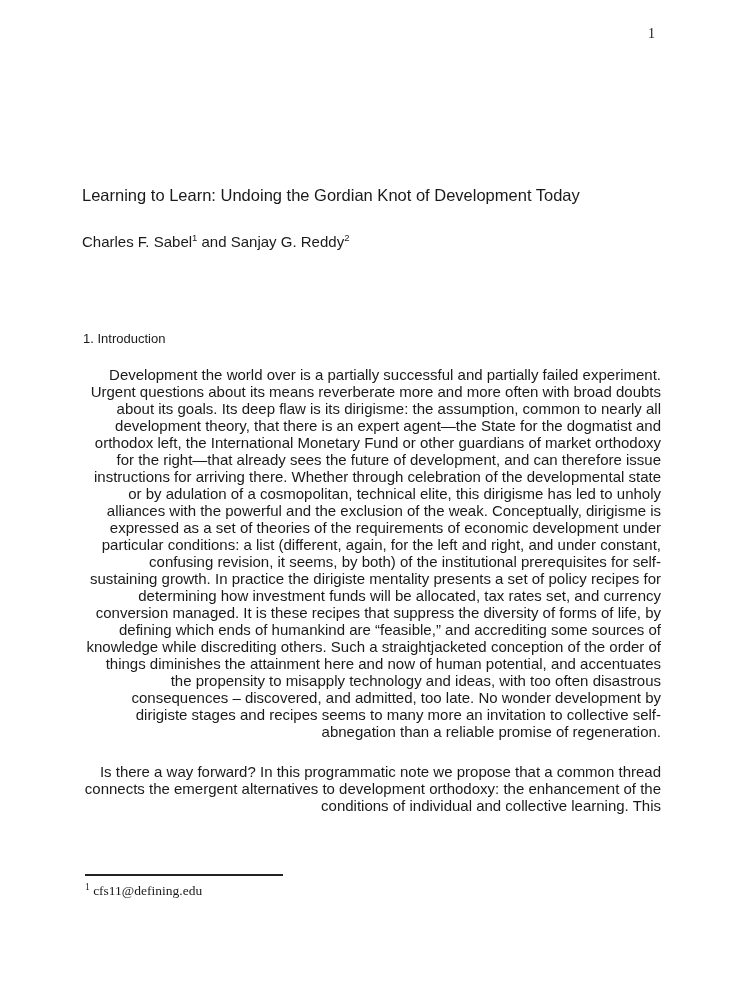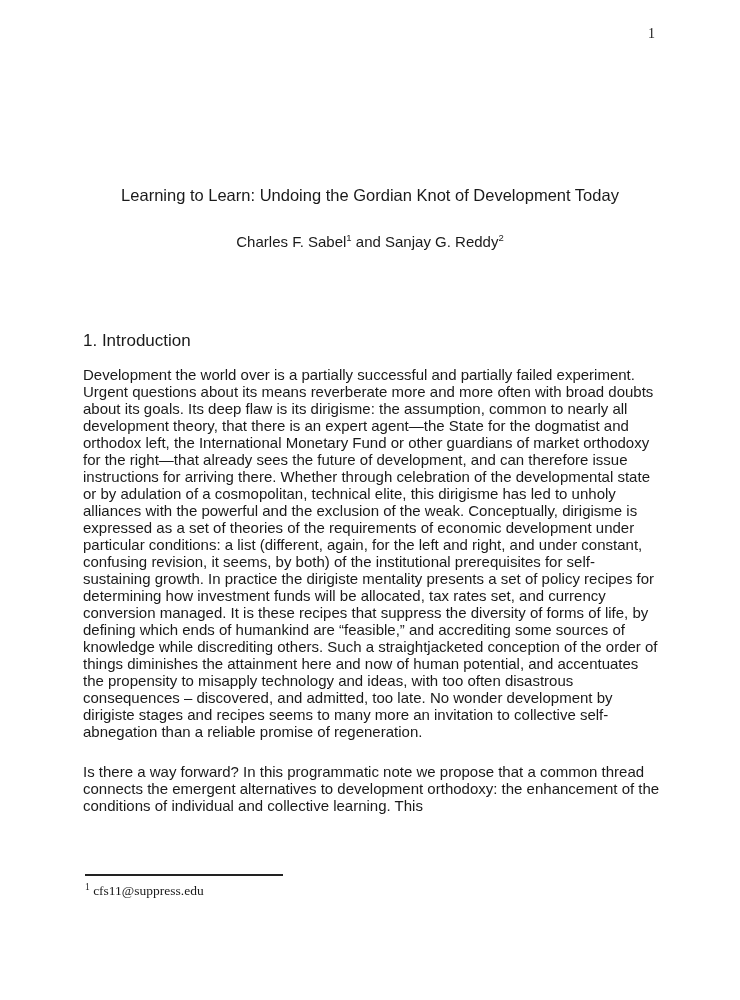--- a/index.html
+++ b/index.html
@@ -22,56 +22,54 @@
     right: 85px;
     font-family: "Liberation Serif", serif;
     font-size: 14px;
     color: #1a1a1a;
   }
   .doc-title {
     position: absolute;
     top: 185px;
     left: 82px;
     width: 576px;
-    text-align: center;
     font-size: 16.5px;
     line-height: 20px;
     color: #1a1a1a;
   }
   .authors {
     position: absolute;
     top: 233px;
     left: 82px;
     width: 576px;
-    text-align: center;
     font-size: 15px;
     color: #1a1a1a;
   }
   .authors sup, .footnote sup {
     font-size: 9.5px;
     vertical-align: super;
     line-height: 0;
   }
   .section-heading {
     position: absolute;
     top: 331px;
     left: 83px;
-    font-size: 17px;
+    font-size: 13px;
     font-weight: normal;
     margin: 0;
     color: #1a1a1a;
   }
   .body-text {
     position: absolute;
     top: 366px;
     left: 83px;
     width: 578px;
     font-size: 15px;
     line-height: 17px;
-    text-align: left;
+    text-align: right;
     color: #1a1a1a;
   }
   .body-text p {
     margin: 0;
   }
   .body-text p + p {
     margin-top: 23px;
   }
   .footnote-block {
     position: absolute;
@@ -104,16 +102,16 @@
 
   <h2 class="section-heading">1. Introduction</h2>
 
   <div class="body-text">
     <p>Development the world over is a partially successful and partially failed experiment.  Urgent questions about its means reverberate more and more often with broad doubts about its goals. Its deep flaw is its dirigisme: the assumption, common to nearly all development theory, that there is an expert agent—the State for the dogmatist and orthodox left, the International Monetary Fund or other guardians of market orthodoxy for the right—that already sees the future of development, and can therefore issue instructions for arriving there.   Whether through celebration of the developmental state or by adulation of a cosmopolitan, technical elite, this dirigisme has led to unholy alliances with the powerful and the exclusion of the weak.  Conceptually, dirigisme is expressed as a set of theories of the requirements of economic development under particular conditions: a list (different, again, for the left and right, and under constant, confusing revision, it seems, by both) of the institutional prerequisites for self-sustaining growth.  In practice the dirigiste mentality presents a set of policy recipes for determining how investment funds will be allocated, tax rates set, and currency conversion managed. It is these recipes that suppress the diversity of forms of life, by defining which ends of humankind are “feasible,” and accrediting some sources of knowledge while discrediting others.  Such a straightjacketed conception of the order of things diminishes the attainment here and now of human potential, and accentuates the propensity to misapply technology and ideas, with too often disastrous consequences – discovered, and admitted, too late.  No wonder development by dirigiste stages and recipes seems to many more an invitation to collective self-abnegation than a reliable promise of regeneration.</p>
     <p>Is there a way forward? In this programmatic note we propose that a common thread connects the emergent alternatives to development orthodoxy:  the enhancement of the conditions of individual and collective learning. This</p>
   </div>
 
   <div class="footnote-block">
     <div class="footnote-rule"></div>
-    <div class="footnote"><sup>1</sup><span> cfs11@suppress.edu</span></div>
+    <div class="footnote"><sup>1</sup><span> cfs11@defining.edu</span></div>
   </div>
 
 </div>
 
 </body></html>

